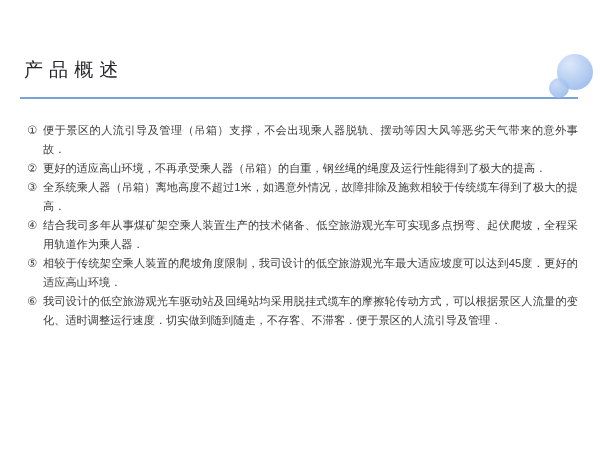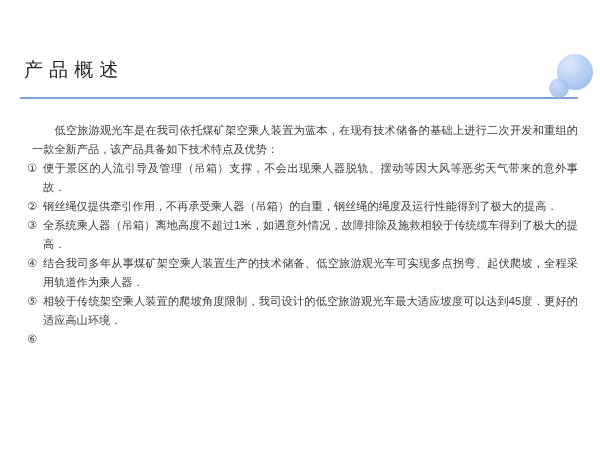--- a/index.html
+++ b/index.html
@@ -87,23 +87,22 @@
 </head>
 <body>
 
 <div class="slide">
   <h1 class="page-title">产品概述</h1>
   <div class="title-divider"></div>
   <div class="circle-large"></div>
   <div class="circle-small"></div>
 
   <div class="body-text">
-    <p class="intro-paragraph">低空旅游观光车是在我司依托煤矿架空乘人装置为蓝本，在现有技术储备的基础上进行二次开发和重组的一款全新产品，该产品具备如下技术特点及优势：</p>
     <ol class="feature-list">
         <li class="feature-item"><span class="feature-num">①</span><span>便于景区的人流引导及管理（吊箱）支撑，不会出现乘人器脱轨、摆动等因大风等恶劣天气带来的意外事故．</span></li>
-        <li class="feature-item"><span class="feature-num">②</span><span>钢丝绳仅提供牵引作用，不再承受乘人器（吊箱）的自重，钢丝绳的绳度及运行性能得到了极大的提高．</span></li>
+        <li class="feature-item"><span class="feature-num">②</span><span>更好的适应高山环境，不再承受乘人器（吊箱）的自重，钢丝绳的绳度及运行性能得到了极大的提高．</span></li>
         <li class="feature-item"><span class="feature-num">③</span><span>全系统乘人器（吊箱）离地高度不超过1米，如遇意外情况，故障排除及施救相较于传统缆车得到了极大的提高．</span></li>
         <li class="feature-item"><span class="feature-num">④</span><span>结合我司多年从事煤矿架空乘人装置生产的技术储备、低空旅游观光车可实现多点拐弯、起伏爬坡，全程采用轨道作为乘人器．</span></li>
         <li class="feature-item"><span class="feature-num">⑤</span><span>相较于传统架空乘人装置的爬坡角度限制，我司设计的低空旅游观光车最大适应坡度可以达到45度．更好的适应高山环境．</span></li>
-        <li class="feature-item"><span class="feature-num">⑥</span></li>
+        <li class="feature-item"><span class="feature-num">⑥</span><span>我司设计的低空旅游观光车驱动站及回绳站均采用脱挂式缆车的摩擦轮传动方式，可以根据景区人流量的变化、适时调整运行速度．切实做到随到随走，不存客、不滞客．便于景区的人流引导及管理．</span></li>
       </ol>
   </div>
 </div>
 
 </body></html>

